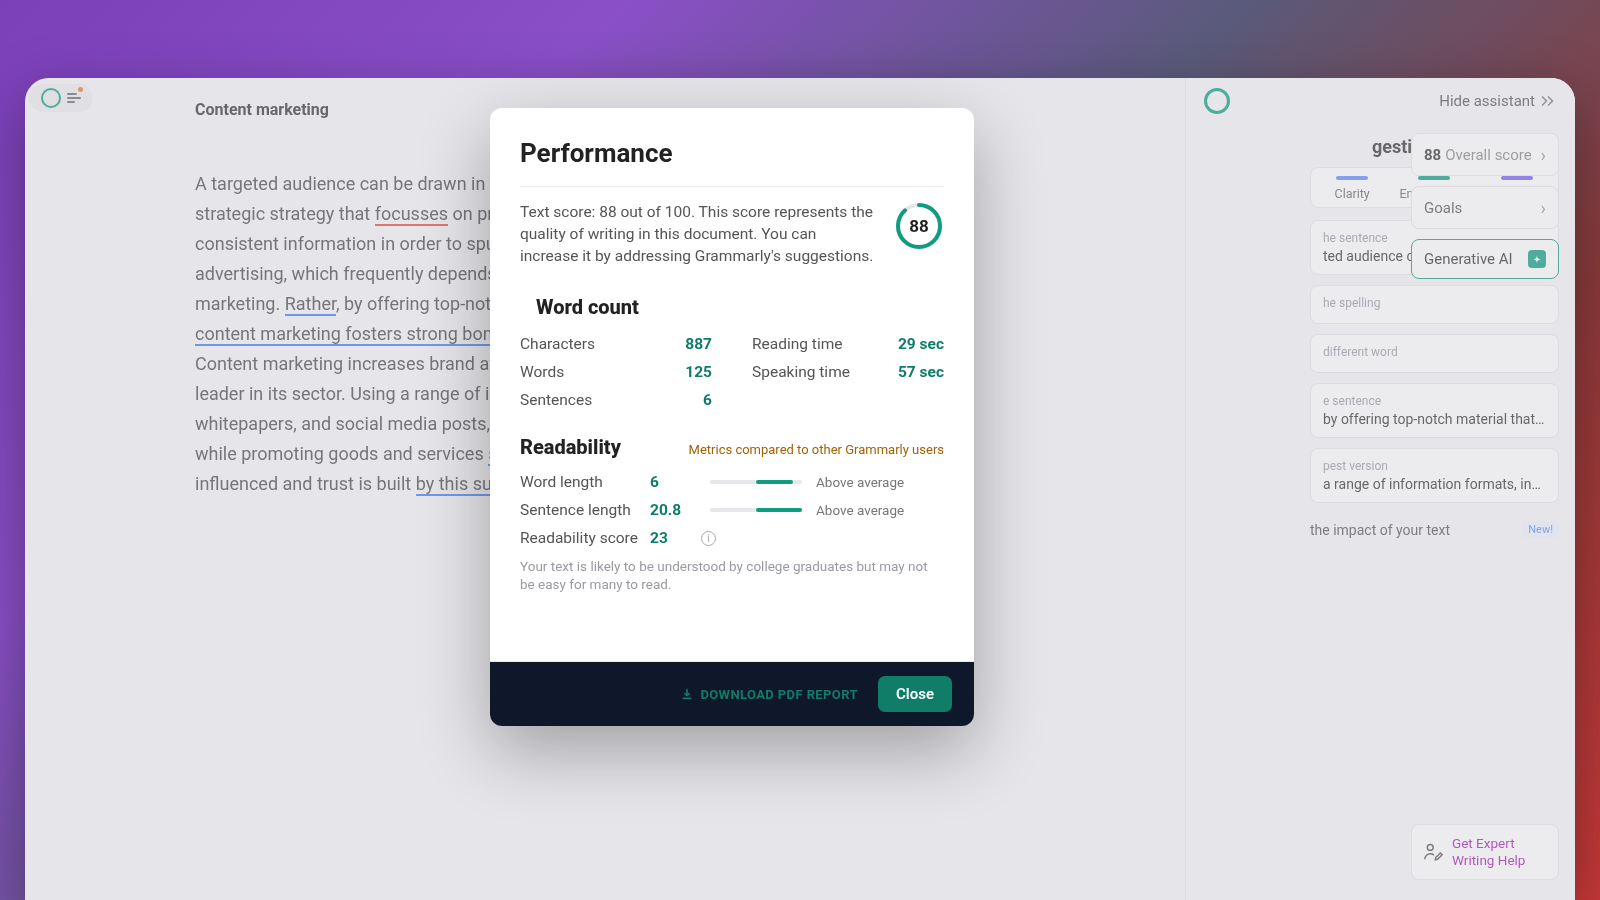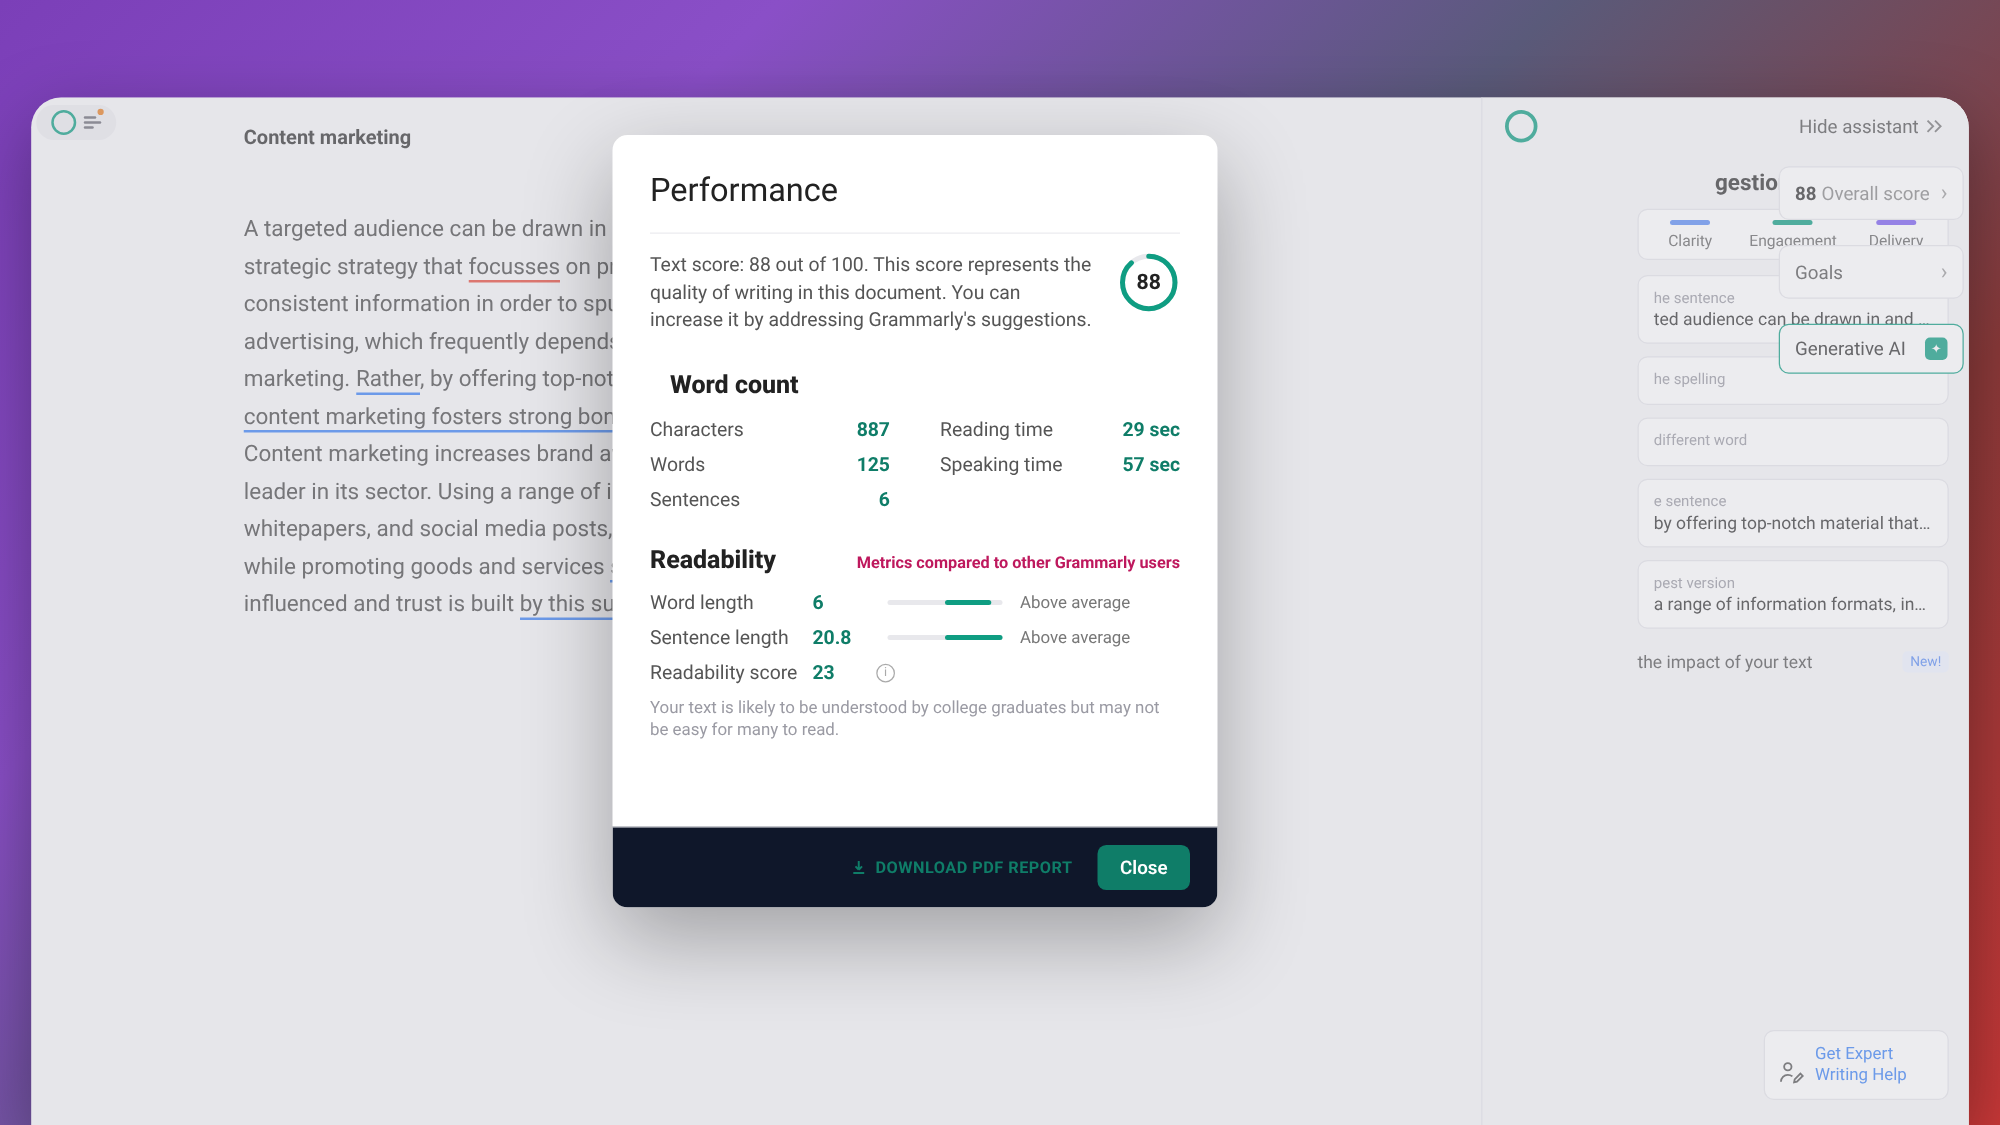--- a/index.html
+++ b/index.html
@@ -18,21 +18,21 @@
 .underline-red { border-bottom: 2px solid #e74c3c; }
 .underline-blue { border-bottom: 2px solid #3b82f6; }
 .underline-teal { border-bottom: 2px solid #0f9d82; }
 
 .sidebar { width: 390px; border-left: 1px solid #e5e5ea; background: #f6f6f8; display: flex; flex-direction: column; position: relative; }
 .sidebar-header { display: flex; align-items: center; justify-content: space-between; padding: 10px 18px 8px 18px; }
 .g-logo { width: 26px; height: 26px; border-radius: 50%; border: 3px solid #0f9d82; }
 .hide-link { font-size: 15px; color: #555; display: flex; align-items: center; gap: 4px; cursor: pointer; }
 .hide-link svg { width: 18px; height: 14px; }
 
-.right-pills { position: absolute; right: 4px; top: 55px; width: 148px; display: flex; flex-direction: column; gap: 20px; z-index: 4; }
+.right-pills { position: absolute; right: 16px; top: 55px; width: 148px; display: flex; flex-direction: column; gap: 10px; z-index: 4; }
 .pill { background: #fff; border: 1px solid #e5e5ea; border-radius: 8px; padding: 10px 12px; font-size: 15px; color: #555; display: flex; align-items: center; justify-content: space-between; cursor: pointer; }
 .pill .score-num { font-weight: 700; color: #333; margin-right: 4px; }
 .pill .score-label { color: #888; }
 .pill.active { border-color: #0f9d82; color: #333; }
 .chev-right::after { content: "›"; color: #999; font-size: 18px; }
 .gen-icon { width: 18px; height: 18px; background: #0f9d82; border-radius: 4px; display: inline-flex; align-items: center; justify-content: center; }
 .gen-icon::before { content: "✦"; color: #fff; font-size: 10px; }
 
 .suggestions-area { padding: 0 16px 0 16px; overflow: hidden; flex: 1; }
 .sugg-title { display: flex; align-items: center; gap: 8px; font-size: 18px; font-weight: 700; color: #333; margin: 14px 0 10px 170px; }
@@ -42,41 +42,41 @@
 .cat .bar { width: 32px; height: 4px; border-radius: 2px; margin: 0 auto 6px; }
 .bar.blue { background: #5b8df5 } .bar.teal { background: #0f9d82 } .bar.purple { background: #7a5cf0 }
 
 .cards { margin: 12px 0 0 108px; display: flex; flex-direction: column; gap: 10px; }
 .card { background: #fff; border: 1px solid #e5e5ea; border-radius: 8px; padding: 10px 12px; cursor: pointer; }
 .card .hint { font-size: 12px; color: #9a9aa3; margin-bottom: 3px; }
 .card .body { font-size: 14px; color: #333; white-space: nowrap; overflow: hidden; text-overflow: ellipsis; }
 .detect-row { margin: 18px 0 0 108px; display: flex; align-items: center; justify-content: space-between; font-size: 14px; color: #555; }
 .new-badge { font-size: 11px; color: #5b8df5; background: #eef3ff; padding: 2px 6px; border-radius: 4px; }
 
-.expert-box { position: absolute; right: 16px; bottom: 20px; width: 148px; background: #fff; border: 1px solid #e5e5ea; border-radius: 8px; padding: 10px; font-size: 13.5px; color: #3b82f6; display: flex; align-items: flex-end; gap: 8px; cursor: pointer; line-height: 1.25; }
+.expert-box { position: absolute; right: 16px; bottom: 20px; width: 148px; background: #fff; border: 1px solid #e5e5ea; border-radius: 8px; padding: 10px; font-size: 13.5px; color: #a21caf; display: flex; align-items: center; gap: 8px; cursor: pointer; line-height: 1.25; }
 .expert-box svg { width: 22px; height: 22px; flex-shrink: 0; }
 
 .modal-scrim { position: absolute; inset: 0; background: rgba(200,200,208,0.35); z-index: 10; }
 .modal { position: absolute; left: 490px; top: 108px; width: 484px; height: 618px; background: #fff; border-radius: 12px; box-shadow: 0 25px 70px rgba(0,0,0,0.3); z-index: 20; display: flex; flex-direction: column; overflow: hidden; }
 .modal-body { flex: 1; overflow: hidden; padding: 30px 30px 0 30px; }
-.modal-h1 { font-size: 26px; font-weight: 400; color: #222; margin-bottom: 18px; }
+.modal-h1 { font-size: 26px; font-weight: 700; color: #222; margin-bottom: 18px; }
 .hr { border: none; border-top: 1px solid #ececf0; margin-bottom: 14px; }
 .perf-row { display: flex; gap: 20px; align-items: flex-start; }
 .perf-text { font-size: 15.5px; line-height: 22px; color: #555; flex: 1; }
 .score-ring { width: 50px; height: 50px; position: relative; flex-shrink: 0; }
 .score-ring svg { transform: rotate(-90deg); }
 .score-ring .val { position: absolute; inset: 0; display: flex; align-items: center; justify-content: center; font-size: 17px; font-weight: 700; color: #222; }
 .modal-h2 { font-size: 20px; font-weight: 800; color: #222; margin: 28px 16px 16px; }
 .stats-grid { display: grid; grid-template-columns: 1fr 1fr; row-gap: 10px; column-gap: 40px; }
 .stat-row { display: flex; justify-content: space-between; font-size: 15.5px; }
 .stat-row .label { color: #555; }
 .stat-row .val { color: #0f7d68; font-weight: 700; }
 .readability-head { display: flex; justify-content: space-between; align-items: baseline; margin: 26px 0 14px; }
 .readability-head h2 { font-size: 20px; font-weight: 800; color: #222; }
-.readability-head .sub { font-size: 13px; color: #be185d; font-weight: bold; }
+.readability-head .sub { font-size: 13px; color: #a16207; }
 .read-row { display: flex; align-items: center; font-size: 15.5px; margin-bottom: 10px; }
 .read-row .label { width: 130px; color: #555; }
 .read-row .val { width: 46px; color: #0f7d68; font-weight: 700; }
 .read-row .gauge { width: 92px; height: 4px; background: #e8e8ec; border-radius: 2px; margin: 0 14px; position: relative; }
 .read-row .gauge .fill { position: absolute; top: 0; height: 4px; background: #0f9d82; border-radius: 2px; left: 50%; }
 .read-row .comp { font-size: 13.5px; color: #777; }
 .info-icon { display: inline-flex; width: 15px; height: 15px; border: 1.3px solid #aaa; border-radius: 50%; align-items: center; justify-content: center; font-size: 10px; color: #aaa; margin-left: 5px; }
 .read-note { font-size: 13.5px; color: #9a9aa3; line-height: 18px; margin-top: 6px; }
 .modal-footer { border-top: 1px solid #ececf0; padding: 14px 22px; display: flex; justify-content: flex-end; align-items: center; gap: 20px; background: #0f172a; }
 .dl-link { color: #0f7d68; font-weight: 700; font-size: 13px; letter-spacing: 0.4px; display: flex; align-items: center; gap: 6px; cursor: pointer; }

